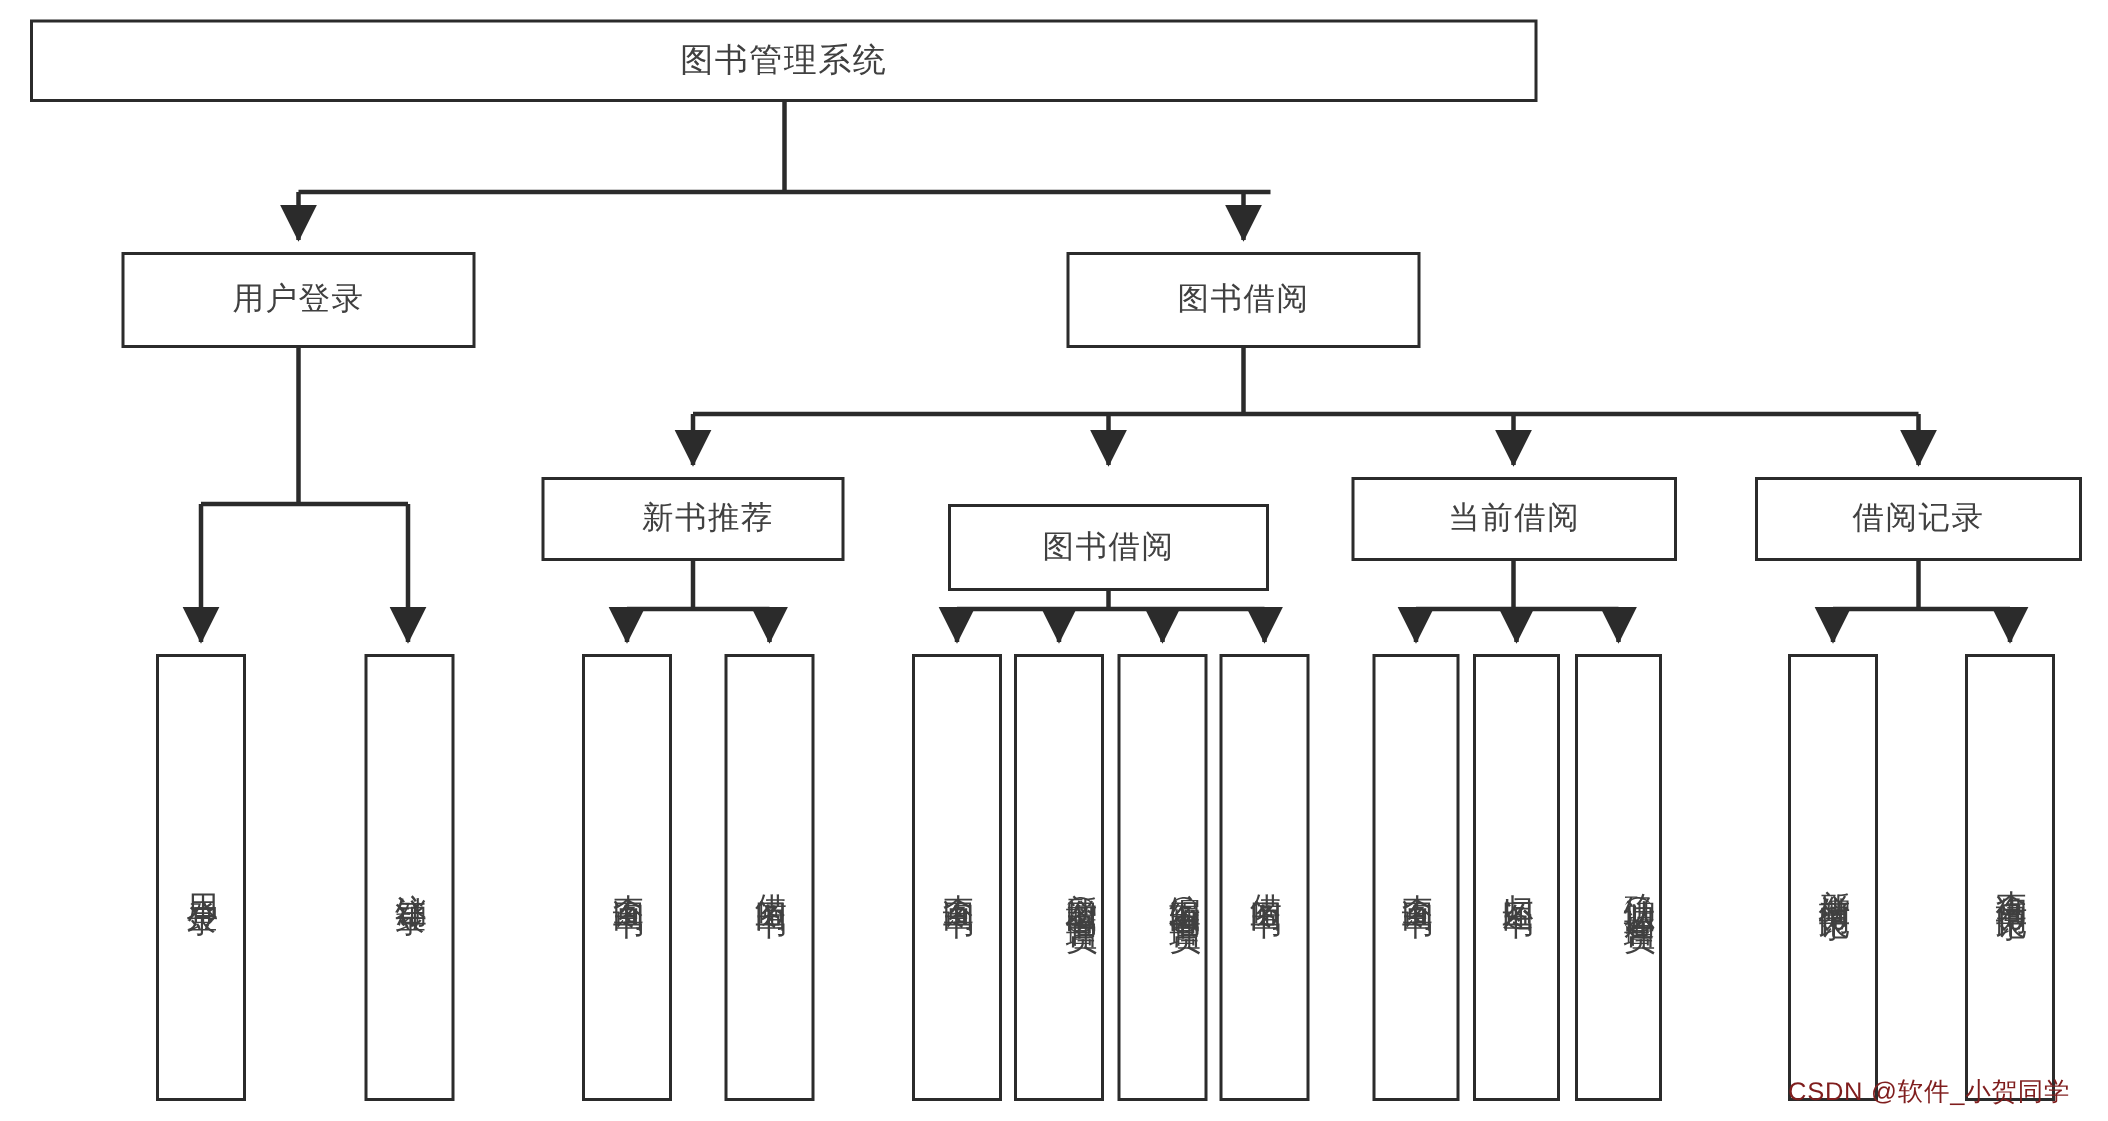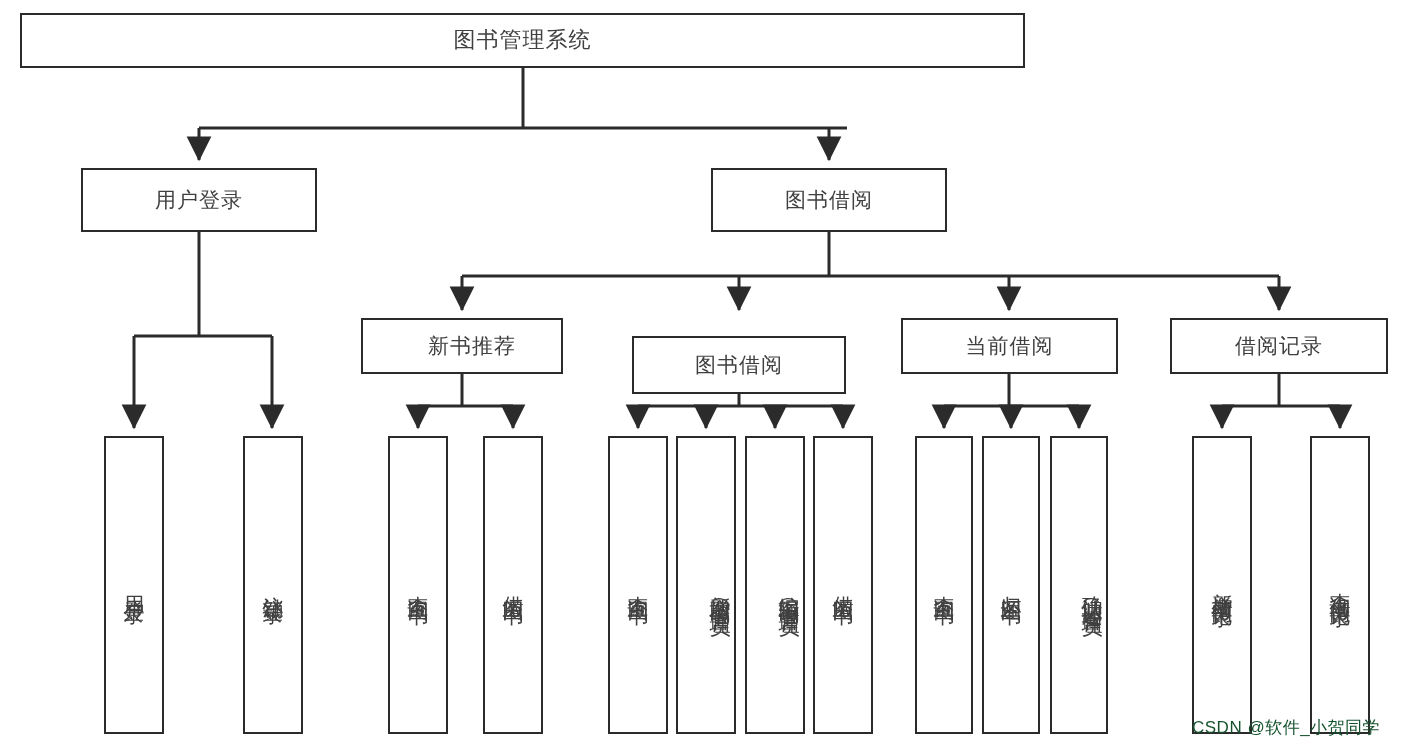--- a/index.html
+++ b/index.html
@@ -58,21 +58,21 @@
     display: block;
     white-space: nowrap;
   }
   .node.vert.centered {
     align-items: center;
     padding-top: 0;
   }
   .watermark {
     position: absolute;
     font-size: 17px;
-    color: #14532d;
+    color: #7f1d1d;
     letter-spacing: 0.5px;
     white-space: nowrap;
   }
 </style>
 </head>
 <body>
 
 <div id="canvas">
 
   <svg id="wires" viewBox="0 0 1405 747" xmlns="http://www.w3.org/2000/svg">

